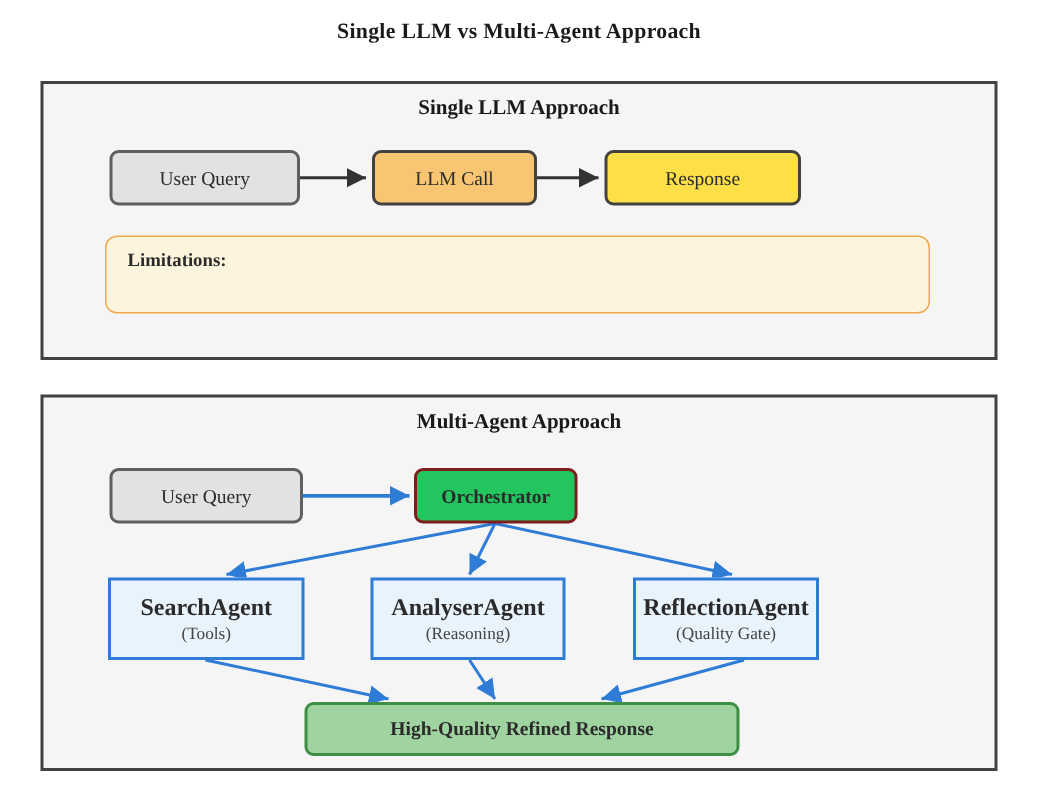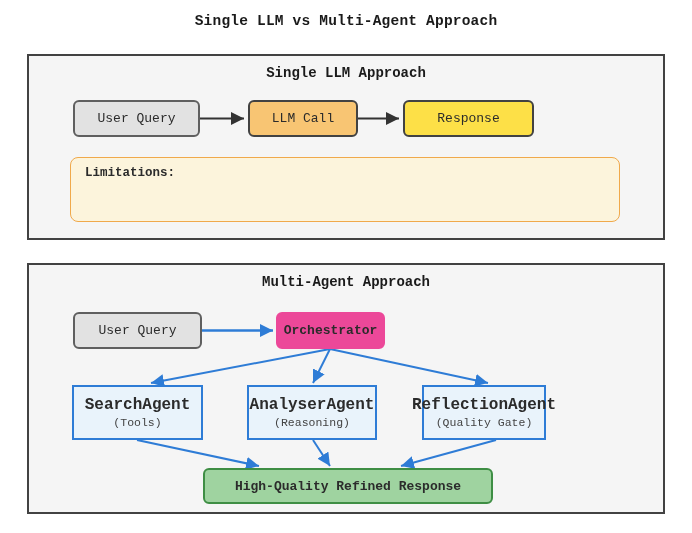--- a/index.html
+++ b/index.html
@@ -1,18 +1,18 @@
 <!DOCTYPE html>
 <html><head>
 <meta charset="utf-8">
 <style>
   html,body{margin:0;padding:0;background:#ffffff;}
   .canvas{
     position:relative;width:692px;height:533px;background:#ffffff;
-    font-family:Liberation Mono, monospace;color:#2b2b2b;
+    font-family:Liberation Serif, serif;color:#2b2b2b;
     overflow:hidden;
   }
   .main-title{
     position:absolute;top:13px;left:0;width:100%;text-align:center;
     font-size:14.5px;font-weight:bold;color:#1a1a1a;letter-spacing:.2px;
   }
   .panel{
     position:absolute;left:27px;width:634px;
     background:#f5f5f5;border:2px solid #424242;
   }
@@ -23,27 +23,27 @@
     font-size:14px;font-weight:bold;color:#1a1a1a;
   }
   .node{
     position:absolute;display:flex;align-items:center;justify-content:center;
     font-size:13px;color:#2b2b2b;box-sizing:border-box;text-align:center;
   }
   .rounded{border-radius:6px;}
   .node-gray{background:#e2e2e2;border:2px solid #5f5f5f;}
   .node-orange{background:#f8c573;border:2px solid #424242;}
   .node-green{background:#fde047;border:2px solid #424242;}
-  .node-blue{background:#ec4899;border:2px solid #ec4899;font-weight:bold;}
+  .node-blue{background:#22c55e;border:2px solid #7f1d1d;font-weight:bold;}
   .node-lightblue{background:#e9f3fb;border:2px solid #2e7cd6;flex-direction:column;gap:2px;}
   .node-finalgreen{background:#9fd3a0;border:2px solid #3e8e44;font-weight:bold;}
   .agent-name{font-weight:bold;font-size:16px;color:#2b2b2b;}
   .agent-sub{font-size:11.5px;color:#444;}
   .limitations{
-    position:absolute;left:41px;top:101px;width:550px;height:65px;
+    position:absolute;left:41px;top:101px;width:550px;height:52px;
     background:#fcf4dc;border:1.5px solid #f0a94b;border-radius:8px;
     box-sizing:border-box;padding:8px 12px 6px 14px;
   }
   .limitations-heading{font-size:12.5px;font-weight:bold;color:#2b2b2b;margin-bottom:5px;}
   .lim-cols{display:flex;}
   .lim-col{list-style:none;margin:0;padding:0 0 0 10px;}
   .lim-col-1{width:226px;}
   .lim-col li{font-size:11px;color:#3c3c3c;line-height:14px;}
   .lim-col li::before{content:"• ";}
   svg.arrows{position:absolute;left:0;top:0;pointer-events:none;}

